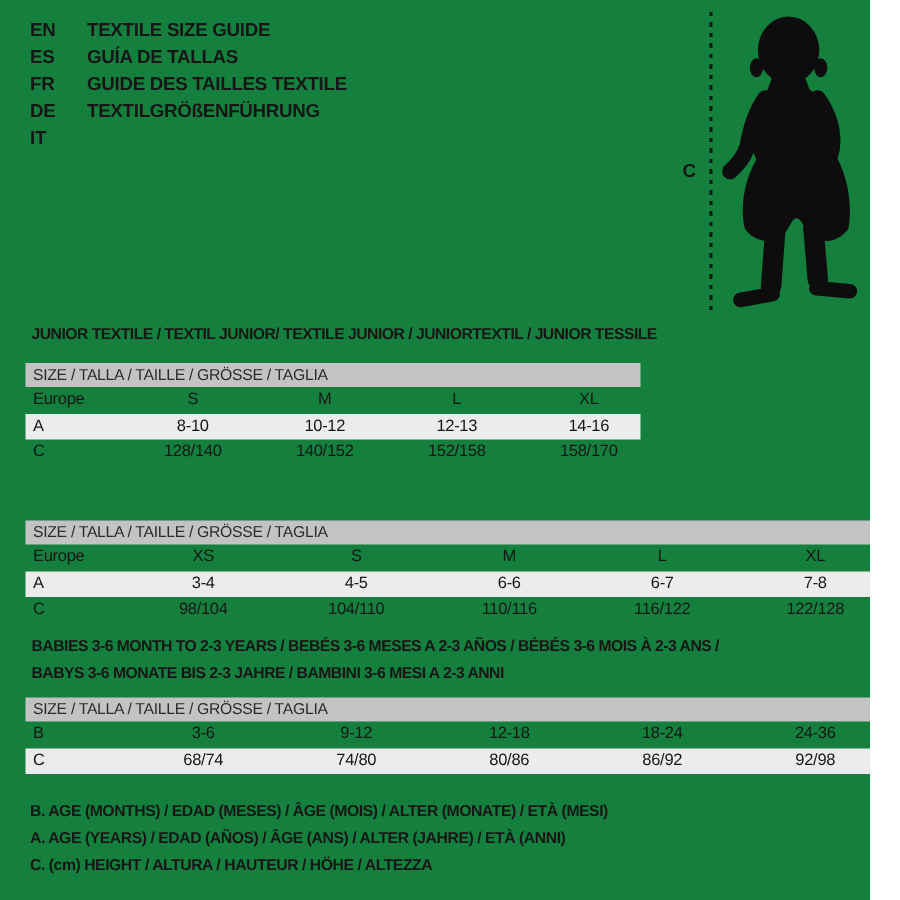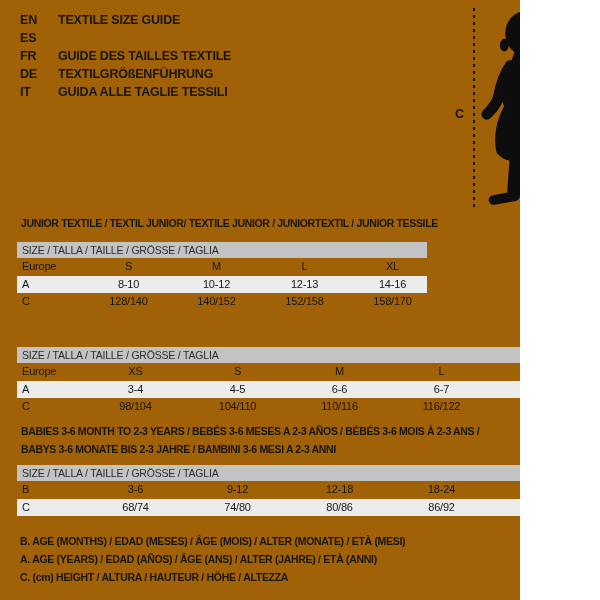--- a/index.html
+++ b/index.html
@@ -2,21 +2,21 @@
 <html style="--header_band: #c3c3c3; --shaded_row: #ececec; --ink: #161616;"><head>
 <meta charset="utf-8">
 <style>
   html,body{margin:0;padding:0;background:#fff;}
   body{
     width:600px;height:600px;
     font-family:"Liberation Sans","DejaVu Sans",sans-serif;
     color:var(--ink,#161616);
     -webkit-font-smoothing:antialiased;
   }
-  .canvas{position:relative;width:520px;height:600px;background:#a16207;overflow:hidden;text-decoration:underline;}
+  .canvas{position:relative;width:580px;height:600px;background:#15803d;overflow:hidden;text-decoration:underline;}
 
   
   .lang-block{position:absolute;left:20px;top:11px;}
   .lang-row{display:flex;line-height:18px;font-weight:bold;font-size:12.5px;letter-spacing:-0.2px;white-space:nowrap;}
   .lang-code{width:38px;flex:0 0 38px;}
 
   
   .figure-wrap{position:absolute;left:478px;top:5px;width:112px;height:202px;}
   .measure-line{
     position:absolute;left:473px;top:8px;width:2px;height:201px;
@@ -53,32 +53,32 @@
 
 <div class="canvas">
 
   <div class="lang-block">
     <div class="lang-row">
       <span class="lang-code">EN</span>
       <span class="lang-label">TEXTILE SIZE GUIDE</span>
     </div>
     <div class="lang-row">
       <span class="lang-code">ES</span>
+      <span class="lang-label">GUÍA DE TALLAS</span>
     </div>
     <div class="lang-row">
       <span class="lang-code">FR</span>
       <span class="lang-label">GUIDE DES TAILLES TEXTILE</span>
     </div>
     <div class="lang-row">
       <span class="lang-code">DE</span>
       <span class="lang-label">TEXTILGRÖßENFÜHRUNG</span>
     </div>
     <div class="lang-row">
       <span class="lang-code">IT</span>
-      <span class="lang-label">GUIDA ALLE TAGLIE TESSILI</span>
     </div>
   </div>
 
   <div class="measure-line"></div>
   <div class="height-label">C</div>
 
   <div class="figure-wrap">
     <svg viewBox="0 0 115 205" width="112" height="202">
       <g fill="#0d0d0d" stroke="none">
         <ellipse cx="49" cy="28" rx="21" ry="23"></ellipse>

